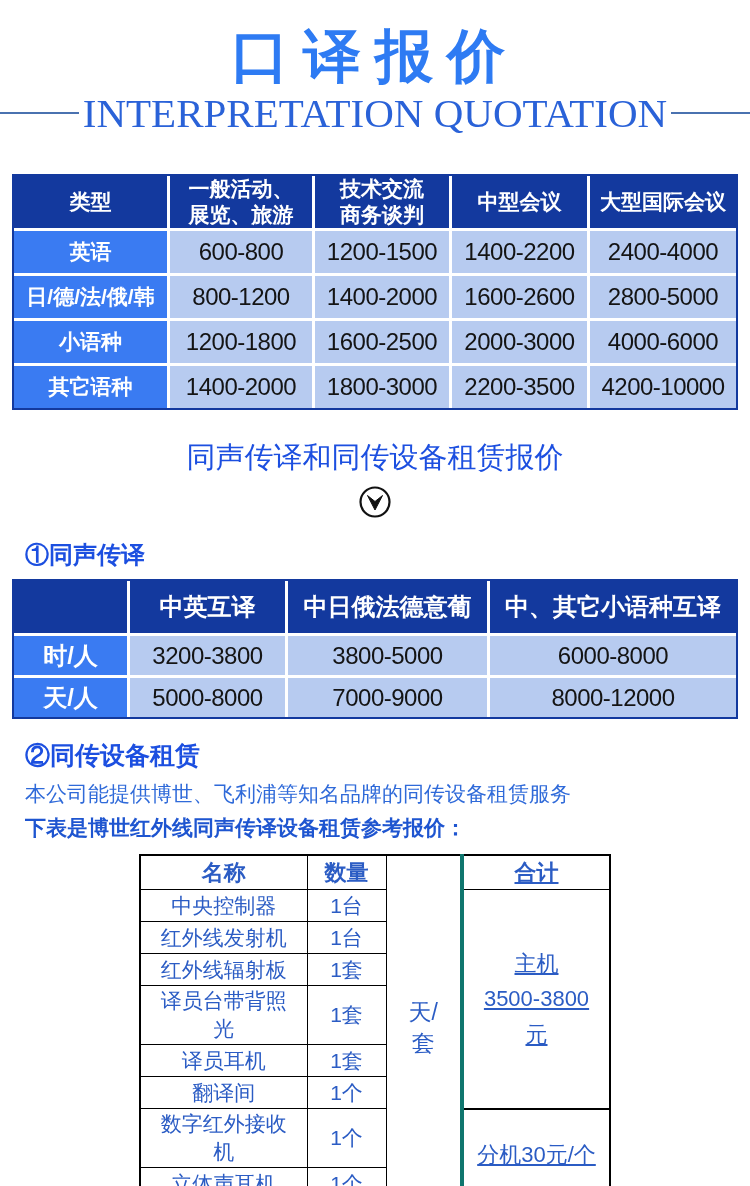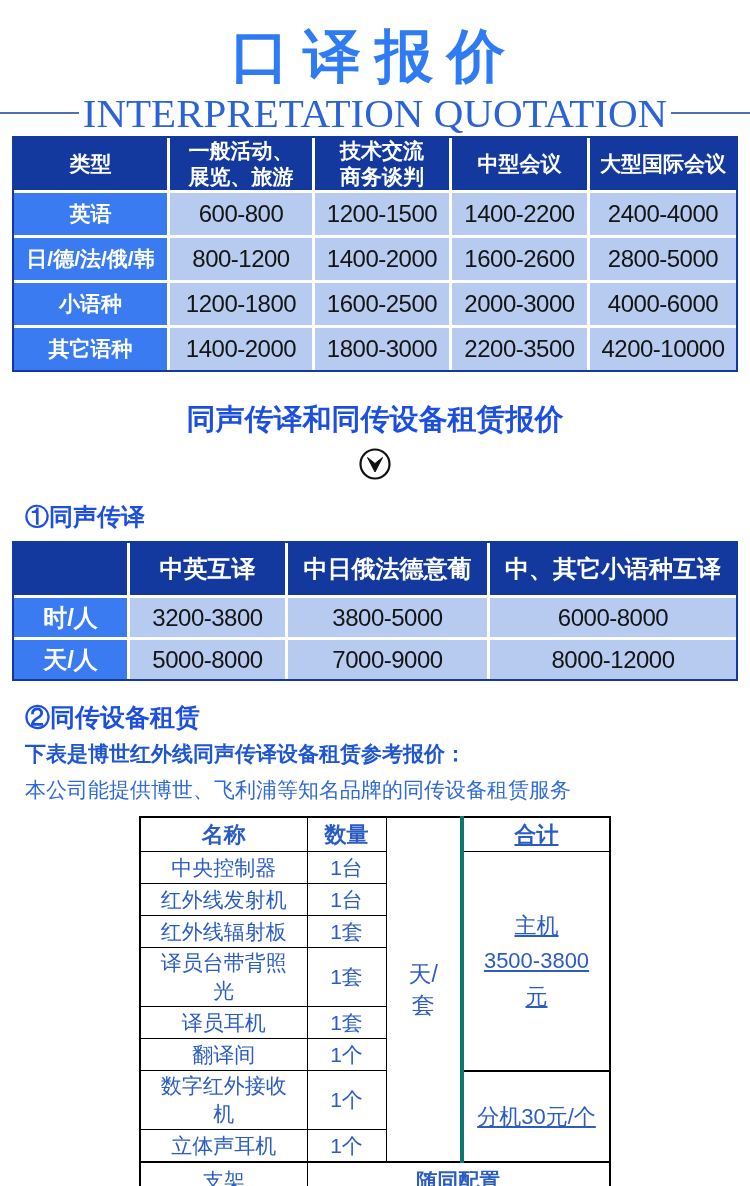--- a/index.html
+++ b/index.html
@@ -78,29 +78,29 @@
     color: #141414;
     font-size: 24px;
     font-weight: 500;
     letter-spacing: -0.5px;
   }
   .t1 th { height: 52px; }
   .t1 td { height: 42px; }
   .t2 th { height: 52px; font-size: 24px; }
   .t2 td { height: 39px; }
   .t2 td.rowlabel { font-size: 24px; }
-  .table1-wrap { }
+  .table1-wrap { margin-top: 38px; }
   .table2-wrap { margin-top: 8px; border-radius: 18px; }
 
   
   .section-heading {
     margin-top: 28px;
     text-align: center;
     font-size: 29px;
-    font-weight: bold;
+    font-weight: normal;
     color: #1c4fe0;
   }
   .arrow-wrap { text-align: center; margin-top: 7px; height: 34px; }
   .sub-label {
     margin: 20px 0 0 25px;
     font-size: 24px;
     font-weight: bold;
     color: #1c4fe0;
   }
   .sub-label-2 {
@@ -251,22 +251,22 @@
         <td class="rowlabel">天/人</td>
         <td class="val">5000-8000</td>
         <td class="val">7000-9000</td>
         <td class="val">8000-12000</td>
       </tr>
     </tbody>
       </table>
   </div>
 
   <div class="sub-label-2">②同传设备租赁</div>
+  <div class="desc-line">本公司能提供博世、飞利浦等知名品牌的同传设备租赁服务</div>
   <div class="desc-line bold">下表是博世红外线同声传译设备租赁参考报价：</div>
-  <div class="desc-line">本公司能提供博世、飞利浦等知名品牌的同传设备租赁服务</div>
 
   <table class="t3">
     <colgroup>
       <col style="width:167px">
         <col style="width:79px">
         <col style="width:76px">
         <col style="width:148px">
     </colgroup>
     <tbody>
         <tr>

